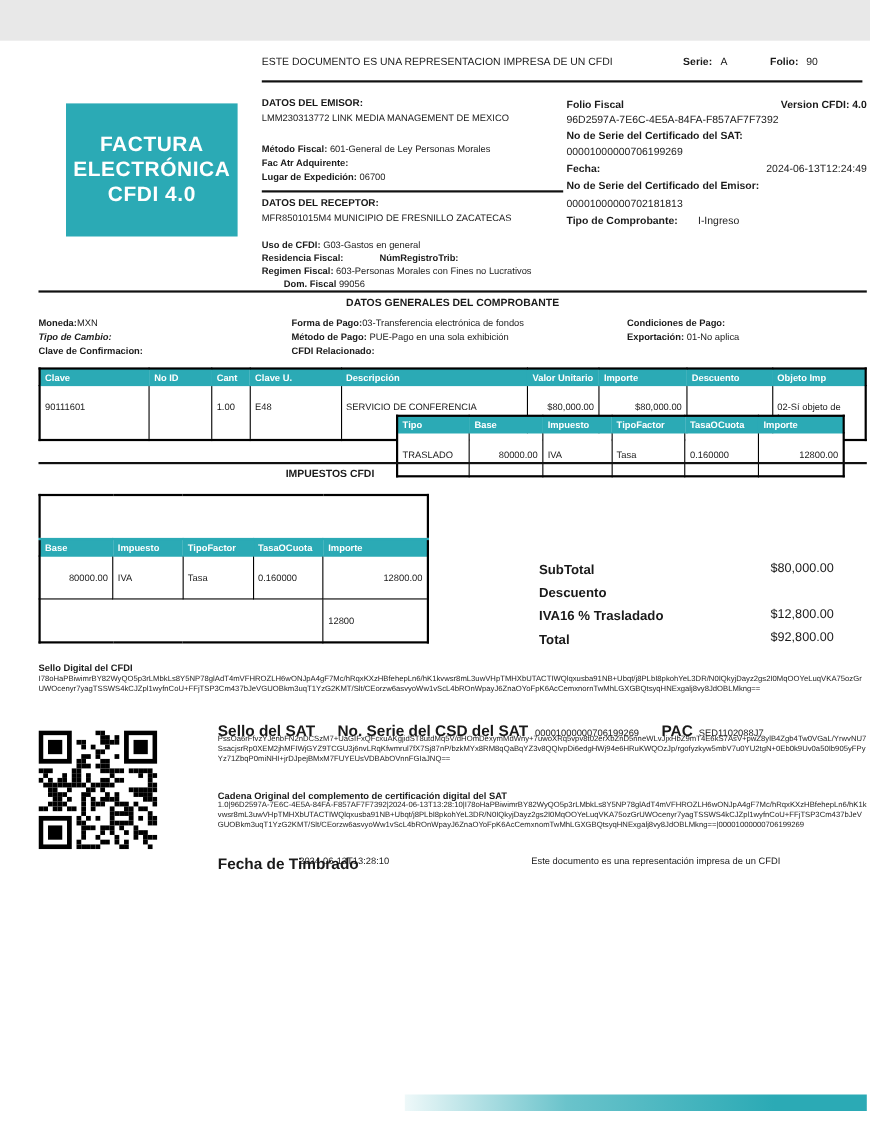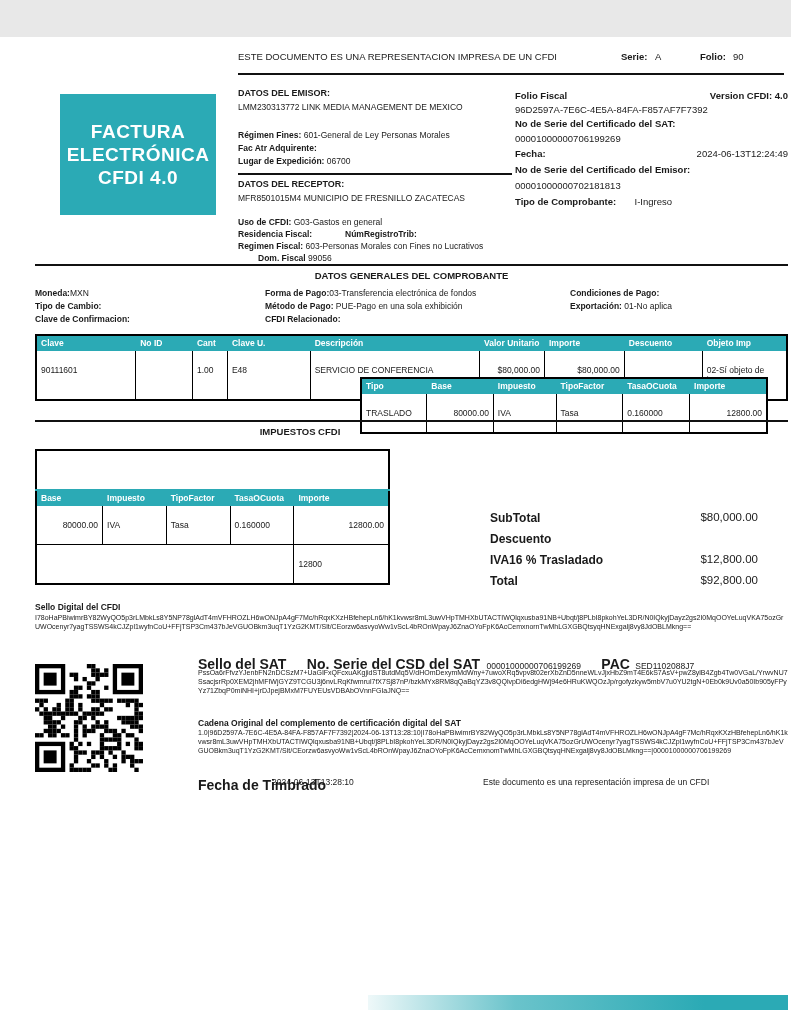--- a/index.html
+++ b/index.html
@@ -53,21 +53,21 @@
 
   <div class="logo">
     <span>FACTURA</span>
     <span>ELECTRÓNICA</span>
     <span>CFDI 4.0</span>
   </div>
 
   <div class="abs blk-title" style="left:238px;top:51px;">DATOS DEL EMISOR:</div>
   <div class="abs" style="left:238px;top:65px;">LMM230313772 LINK MEDIA MANAGEMENT DE MEXICO</div>
   <div class="abs kv" style="left:238px;top:93px;">
-    <span class="lbl">Régimen Fines:</span>
+    <span class="lbl">Método Fiscal:</span>
     <span>601-General de Ley Personas Morales</span>
   </div>
   <div class="abs kv" style="left:238px;top:106px;">
     <span class="lbl">Fac Atr Adquirente:</span>
   </div>
   <div class="abs kv" style="left:238px;top:119px;">
     <span class="lbl">Lugar de Expedición:</span>
     <span>06700</span>
   </div>
   <div class="line" style="left:238px;top:136px;width:274px;height:2px;"></div>
@@ -106,21 +106,21 @@
     <span class="fiscal-lab">Tipo de Comprobante:</span>
     <span class="fiscal-val" style="margin-left:16px;">I-Ingreso</span>
   </div>
 
   <div class="line" style="left:35px;top:227px;width:753px;height:2px;"></div>
   <div class="abs b center" style="left:35px;top:233px;width:753px;font-size:9.5px;">DATOS GENERALES DEL COMPROBANTE</div>
 
   <div class="abs kv" style="left:35px;top:251px;">
     <span class="lbl">Moneda:</span><span>MXN</span>
   </div>
-  <div class="abs kv b" style="left:35px;top:264px;">Tipo de Cambio:</div>
+  <div class="abs kv b" style="left:35px;top:264px;font-style:italic;">Tipo de Cambio:</div>
   <div class="abs kv b" style="left:35px;top:277px;">Clave de Confirmacion:</div>
 
   <div class="abs kv" style="left:265px;top:251px;">
     <span class="lbl">Forma de Pago:</span><span>03-Transferencia electrónica de fondos</span>
   </div>
   <div class="abs kv" style="left:265px;top:264px;">
     <span class="lbl">Método de Pago:</span> <span>PUE-Pago en una sola exhibición</span>
   </div>
   <div class="abs kv b" style="left:265px;top:277px;">CFDI Relacionado:</div>
 

